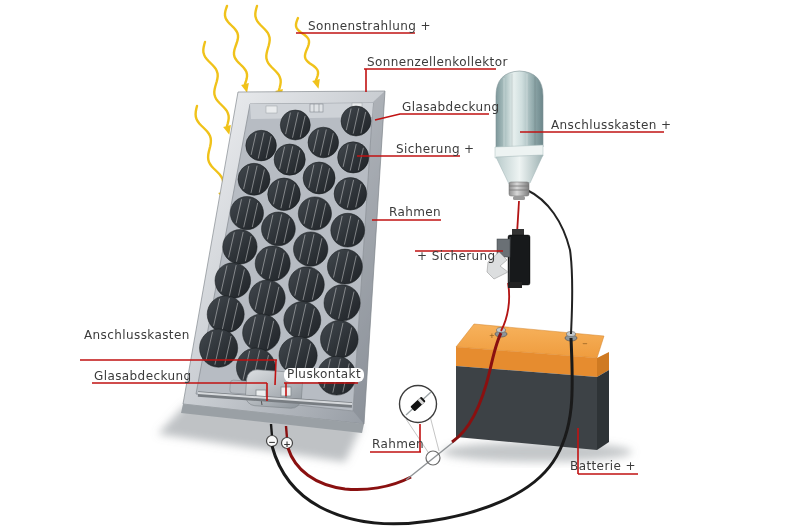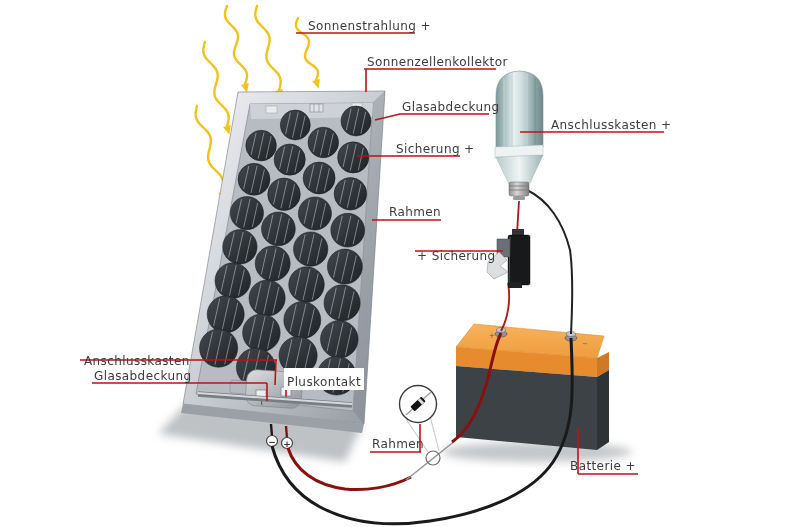--- a/index.html
+++ b/index.html
@@ -4,21 +4,21 @@
 <style>
   html,body{margin:0;padding:0;background:#fff;}
   .stage{position:relative;width:800px;height:527px;background:#fff;overflow:hidden;
          font-family:"DejaVu Sans",sans-serif;}
   .stage svg{position:absolute;left:0;top:0;z-index:1;}
   .watermark{position:absolute;left:192px;top:229px;z-index:2;
              font-family:"Liberation Sans",sans-serif;font-size:29px;letter-spacing:2px;
              color:rgba(150,150,150,0.55);white-space:nowrap;}
   .label{position:absolute;z-index:3;font-size:12px;letter-spacing:.4px;color:#3b3b3b;
          white-space:nowrap;line-height:12px;}
-  .label--boxed{background:#fff;padding:8px 3px 2px 3px;}
+  .label--boxed{background:#fff;padding:0 3px 2px 3px;border-radius:6px;}
 </style>
 </head>
 <body>
 
 <div class="stage">
 
 <svg width="800" height="527" viewBox="0 0 800 527">
   <defs>
     <filter id="blur5" x="-30%" y="-30%" width="160%" height="160%">
           <feGaussianBlur stdDeviation="4"></feGaussianBlur>
@@ -377,19 +377,19 @@
 </svg>
 
 
 <div class="label" style="left:308px;top:20px">Sonnenstrahlung +</div>
 <div class="label" style="left:367px;top:56px">Sonnenzellenkollektor</div>
 <div class="label" style="left:402px;top:101px">Glasabdeckung</div>
 <div class="label" style="left:396px;top:143px">Sicherung +</div>
 <div class="label" style="left:389px;top:206px">Rahmen</div>
 <div class="label" style="left:551px;top:119px">Anschlusskasten +</div>
 <div class="label" style="left:417px;top:250px">+ Sicherung</div>
-<div class="label" style="left:84px;top:355px">Anschlusskasten</div>
+<div class="label" style="left:84px;top:329px">Anschlusskasten</div>
 <div class="label" style="left:94px;top:370px">Glasabdeckung</div>
 <div class="label label--boxed" style="left:284px;top:368px">Pluskontakt</div>
 <div class="label" style="left:372px;top:438px">Rahmen</div>
 <div class="label" style="left:570px;top:460px">Batterie +</div>
 
 </div>
 
 </body></html>

